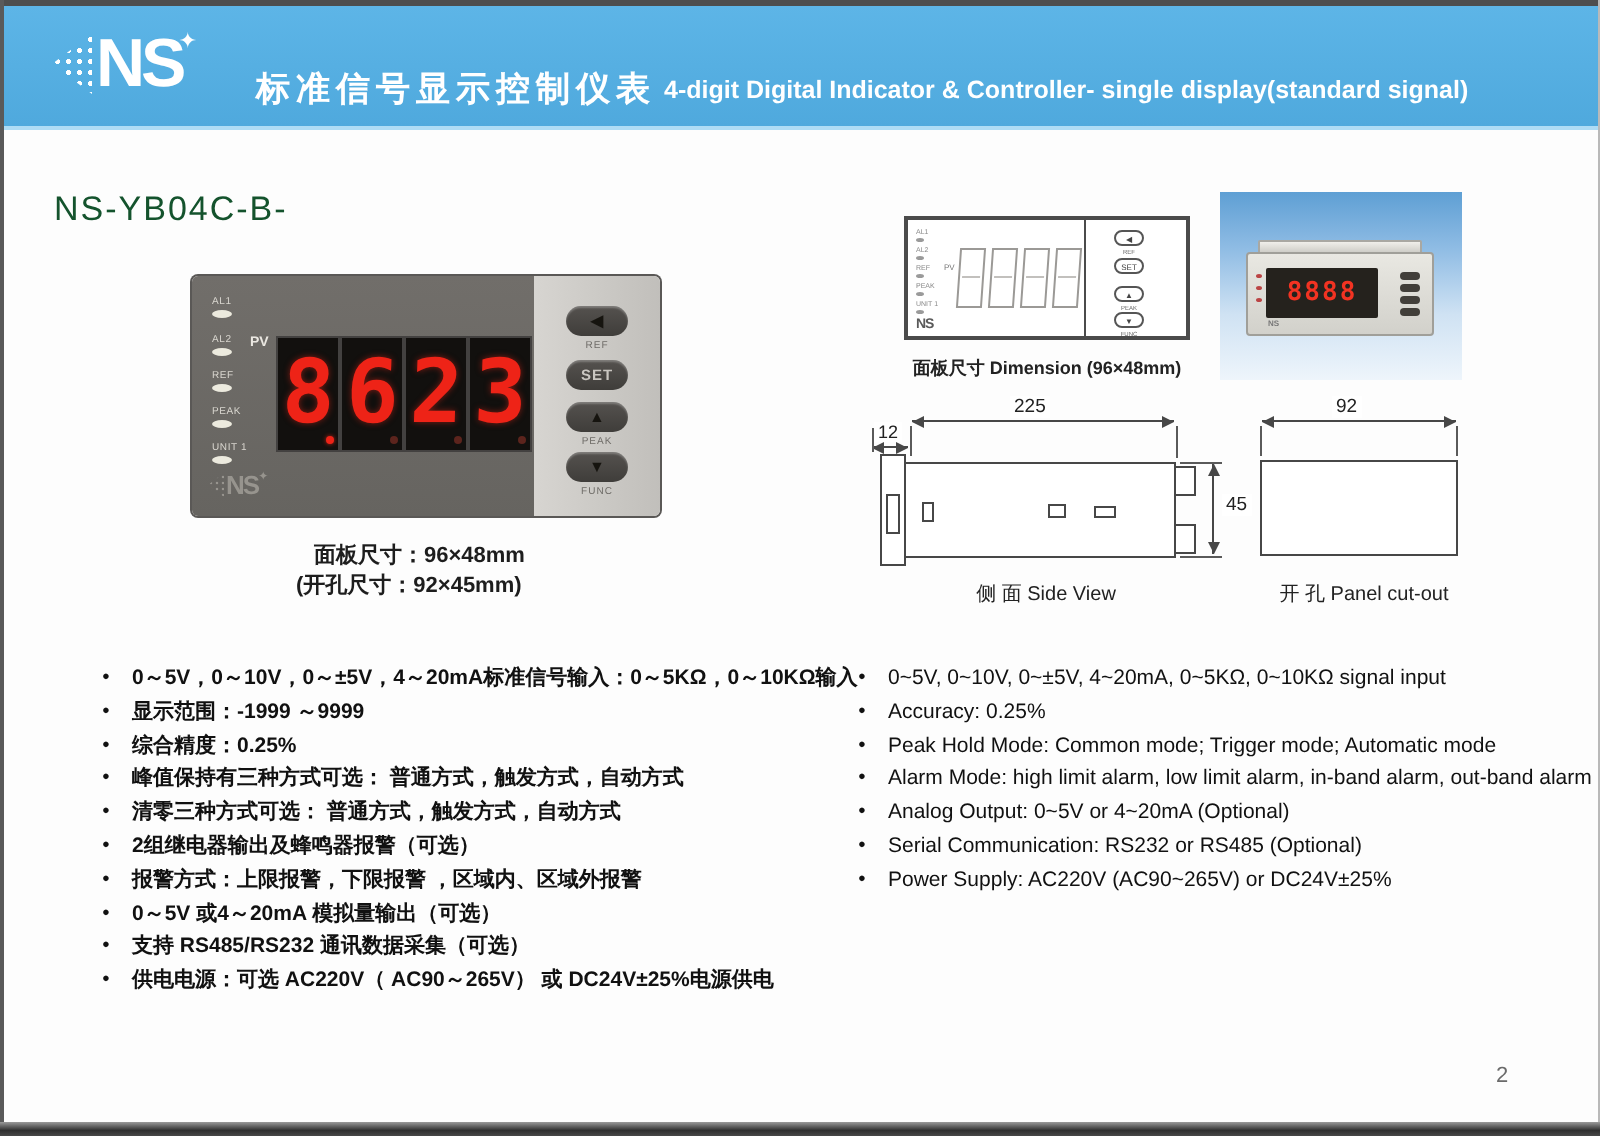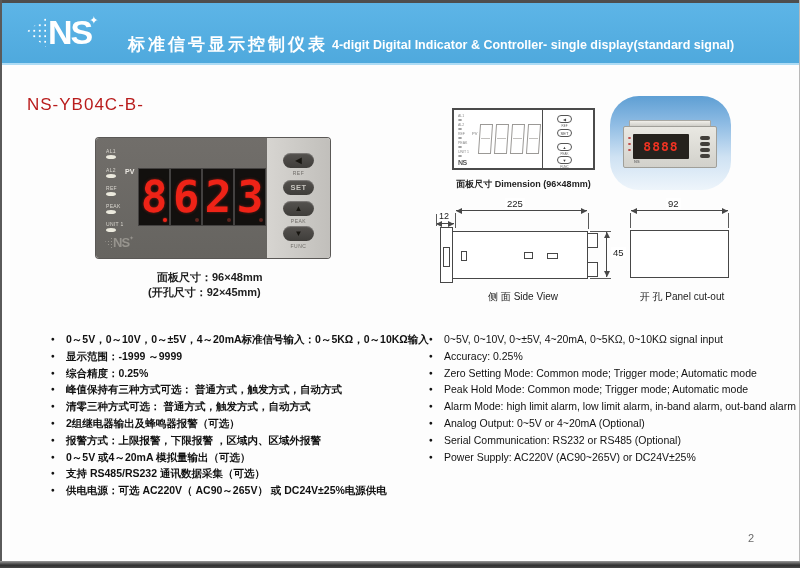--- a/index.html
+++ b/index.html
@@ -19,21 +19,21 @@
     background:linear-gradient(180deg,#5db5e7,#4fa9dd);border-bottom:2px solid #aedcf5;}
   .logo{position:absolute;left:24px;top:12px;display:flex;align-items:center;}
   .logo-dots{width:20px;height:30px;margin-right:2px;
     background-image:radial-gradient(circle,#fff 1.2px,rgba(255,255,255,0) 1.4px);
     background-size:5.5px 5.5px;clip-path:polygon(0 50%,100% 0,100% 100%);}
   .logo-text{font-size:34px;font-weight:bold;color:#fff;letter-spacing:-2px;line-height:1;}
   .logo-star{color:#fff;font-size:11px;position:relative;top:-12px;left:-2px;}
   .title-zh{position:absolute;left:126px;top:30px;font-size:17px;font-weight:bold;color:#fff;letter-spacing:3px;}
   .title-en{position:absolute;left:330px;top:35px;font-size:12.5px;font-weight:bold;color:#fff;}
 
-  .model{position:absolute;left:27px;top:95px;font-size:17px;font-weight:500;letter-spacing:1px;color:#b91c1c;}
+  .model{position:absolute;left:27px;top:95px;font-size:17px;font-weight:500;letter-spacing:1px;color:#14532d;}
 
   
   .device{position:absolute;left:96px;top:138px;width:234px;height:120px;border-radius:3px;overflow:hidden;box-shadow:0 0 0 1px #5a5856;}
   .device-dark{position:absolute;left:0;top:0;width:171px;height:100%;background:linear-gradient(180deg,#716e6a,#666460);}
   .device-strip{position:absolute;left:171px;top:0;width:63px;height:100%;background:linear-gradient(90deg,#d7d5d1,#c1bfbb);}
   .led-row{position:absolute;left:10px;width:42px;}
   .led-label{display:block;font-size:5px;color:#d9d6cf;letter-spacing:.3px;}
   .led-dot{display:block;width:10px;height:4px;background:#eceade;border-radius:50%;margin-top:1px;}
   .pv{position:absolute;left:29px;top:30px;font-size:7px;font-weight:bold;color:#eae7e1;}
   .display{position:absolute;left:42px;top:30px;width:128px;height:58px;background:#434140;display:flex;gap:2px;padding:1px;}
@@ -64,21 +64,21 @@
   .draw-digit{width:13px;height:30px;border:1px solid #9b9996;transform:skewX(-4deg);background:#fff;position:relative;}
   .draw-digit::after{content:"";position:absolute;left:1px;right:1px;top:13px;border-top:1px solid #c2c0bd;}
   .draw-logo{position:absolute;left:4px;bottom:2px;font-size:7px;font-weight:bold;color:#5a5a5a;letter-spacing:-.5px;}
   .draw-btn{position:absolute;left:103px;width:15px;height:8px;border:1px solid #555;border-radius:4px;
     display:flex;align-items:center;justify-content:center;font-size:4px;color:#444;background:#fff;}
   .draw-btn-label{position:absolute;left:89px;width:43px;text-align:center;font-size:3px;color:#666;}
   .draw-caption{position:absolute;left:452px;top:178px;width:143px;text-align:center;font-size:9px;font-weight:bold;color:#222;}
 
   
   .photo{position:absolute;left:610px;top:96px;width:121px;height:94px;
-    background:linear-gradient(180deg,#5e9fd4 0%,#8fbce4 30%,#cfe2f3 65%,#eef5fb 100%);border-radius:29px;}
+    background:linear-gradient(180deg,#5e9fd4 0%,#8fbce4 30%,#cfe2f3 65%,#eef5fb 100%);}
   .photo-device{position:absolute;left:13px;top:24px;width:94px;height:50px;}
   .photo-top{position:absolute;left:6px;top:0;width:82px;height:7px;background:linear-gradient(180deg,#f0efea,#cfcec8);border:1px solid #a9a8a2;border-radius:1px;}
   .photo-front{position:absolute;left:0;top:6px;width:94px;height:42px;background:linear-gradient(180deg,#e9e8e2,#d2d1cb);border:1px solid #a09f99;border-radius:2px;}
   .photo-display{position:absolute;left:9px;top:7px;width:56px;height:25px;background:#25221d;border-radius:1px;display:flex;align-items:center;justify-content:center;}
   .photo-digits{font-family:"DejaVu Sans Mono",monospace;font-weight:bold;font-size:13px;color:#f23322;letter-spacing:1px;}
   .photo-btn{position:absolute;right:6px;width:10px;height:4px;background:#423f3a;border-radius:2px;}
   .photo-led{position:absolute;left:4px;width:3px;height:2px;background:#b44;border-radius:50%;}
   .photo-logo{position:absolute;left:10px;bottom:3px;font-size:4px;color:#777;font-weight:bold;}
 
   
@@ -283,21 +283,20 @@
   <li>清零三种方式可选： 普通方式，触发方式，自动方式</li>
   <li>2组继电器输出及蜂鸣器报警（可选）</li>
   <li>报警方式：上限报警，下限报警 ，区域内、区域外报警</li>
   <li>0～5V 或4～20mA 模拟量输出（可选）</li>
   <li>支持 RS485/RS232 通讯数据采集（可选）</li>
   <li>供电电源：可选 AC220V（ AC90～265V） 或 DC24V±25%电源供电</li>
 </ul>
 <ul class="features features-en">
   <li>0~5V, 0~10V, 0~±5V, 4~20mA, 0~5KΩ, 0~10KΩ signal input</li>
   <li>Accuracy: 0.25%</li>
-  <li>Zero Setting Mode: Common mode; Trigger mode; Automatic mode</li>
   <li>Peak Hold Mode: Common mode; Trigger mode; Automatic mode</li>
   <li>Alarm Mode: high limit alarm, low limit alarm, in-band alarm, out-band alarm</li>
   <li>Analog Output: 0~5V or 4~20mA (Optional)</li>
   <li>Serial Communication: RS232 or RS485 (Optional)</li>
   <li>Power Supply: AC220V (AC90~265V) or DC24V±25%</li>
 </ul>
 
 <div class="page-num">2</div>
 
 </body></html>

